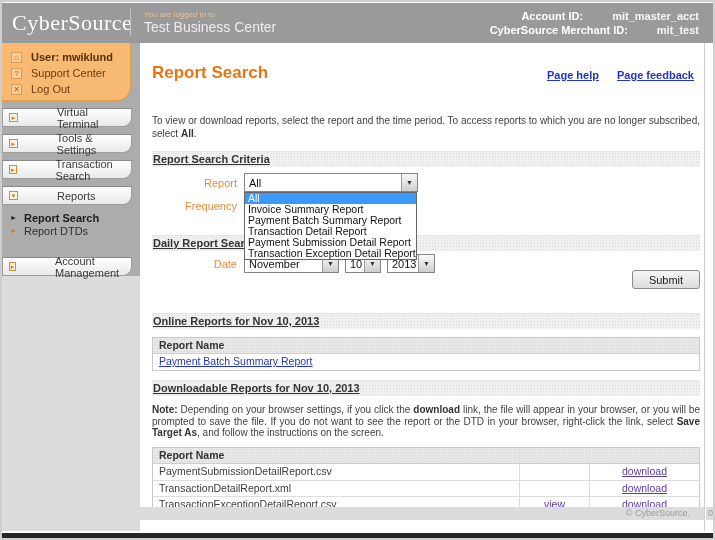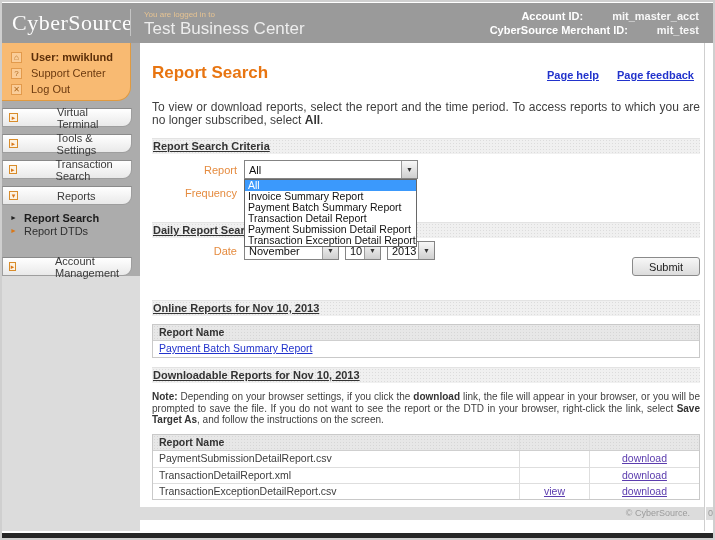--- a/index.html
+++ b/index.html
@@ -4,21 +4,21 @@
 <style>
   html,body{margin:0;padding:0;background:#fff;}
   *{box-sizing:border-box;font-family:"Liberation Sans",sans-serif;}
   .window{position:relative;width:715px;height:540px;background:#fff;border:2px solid #cfcfcf;outline:1px solid #9a9a9a;overflow:hidden;}
 
   
   .header{position:absolute;left:0;top:1px;right:0;height:40px;background:#9a9a9a;}
   .logo{position:absolute;left:10px;top:7px;font-family:"Liberation Serif",serif;font-size:22px;color:#fdfdfd;letter-spacing:.5px;}
   .hdr-sep{position:absolute;left:128px;top:6px;height:27px;width:1px;background:#c4c4c4;}
   .tag-small{position:absolute;left:142px;top:7px;font-size:8px;color:#e6c392;}
-  .tag-large{position:absolute;left:142px;top:16px;font-size:17px;color:#ededed;}
+  .tag-large{position:absolute;left:142px;top:16px;font-size:14px;color:#ededed;}
   .hdr-right{position:absolute;right:14px;top:6px;text-align:right;font-size:11px;font-weight:bold;color:#fff;line-height:14px;}
   .hdr-right .lbl{color:#fff;}
   .hdr-right .val{color:#f7f7f7;padding-left:5px;margin-left:24px;}
 
   
   .sidebar{position:absolute;left:0;top:41px;width:138px;bottom:7px;background:#dcdcdc;}
   .menu-bg{position:absolute;left:0;top:0;width:138px;height:233px;background:#acacac;}
   .side-inner{position:relative;z-index:1;}
   .userbox{width:129px;height:58px;background:#f8ba72;border-bottom:1px solid #e09a40;border-right:1px solid #e09a40;border-bottom-right-radius:14px;padding-top:6px;}
   .u-row{display:flex;align-items:center;height:16px;padding-left:9px;font-size:11px;color:#6b3a10;}
@@ -33,21 +33,21 @@
   .sub-item.current{color:#1c1c1c;font-weight:bold;}
   .sub-item.current .bullet{color:#222;}
   .gap12{height:9px;}
 
   
   .main{position:absolute;left:140px;top:41px;width:562px;bottom:7px;background:#fff;padding:0 4px 0 10px;}
   .content-edge{position:absolute;left:702px;top:41px;bottom:7px;width:1px;background:#cfcfcf;}
   .page-title{margin-top:20px;height:22px;font-size:17px;font-weight:bold;color:#e87511;}
   .toplinks{position:absolute;top:26px;right:10px;font-size:11px;font-weight:bold;}
   .toplinks a{color:#2233cc;text-decoration:underline;margin-left:18px;cursor:pointer;}
-  .intro{margin-top:16px;font-size:12px;color:#3f3f3f;line-height:13px;text-align:justify;}
+  .intro{margin-top:29px;font-size:10px;color:#3f3f3f;line-height:13px;text-align:justify;}
   .intro b,.note b{color:#333;}
   .secbar{margin-top:11px;height:16px;line-height:15px;padding-left:1px;font-size:11px;font-weight:bold;color:#333;
     background-color:#f0f0f0;background-image:radial-gradient(#dcdcdc 1px,transparent 1px);background-size:3px 3px;border-top:1px solid #e3e3e3;text-decoration:underline;}
   .formzone{position:relative;height:146px;}
   .frow{position:absolute;left:0;display:flex;align-items:center;}
   .flabel{width:85px;text-align:right;font-size:11px;color:#e58b3f;margin-right:7px;}
   .selbox{position:relative;height:19px;background:#fff;border:1px solid #848484;font-size:11px;color:#111;display:flex;align-items:center;padding-left:4px;cursor:pointer;}
   .selbox .arrowbtn{position:absolute;right:0;top:0;bottom:0;width:16px;background:linear-gradient(#f8f8f8,#cfcfcf);border-left:1px solid #9c9c9c;color:#333;font-size:7px;line-height:17px;text-align:center;}
   .dropdown{position:absolute;left:92px;top:25px;width:173px;background:#fff;border:1px solid #676767;z-index:10;}
   .opt{height:11px;line-height:11px;font-size:10.5px;color:#111;padding-left:3px;white-space:nowrap;cursor:pointer;}

